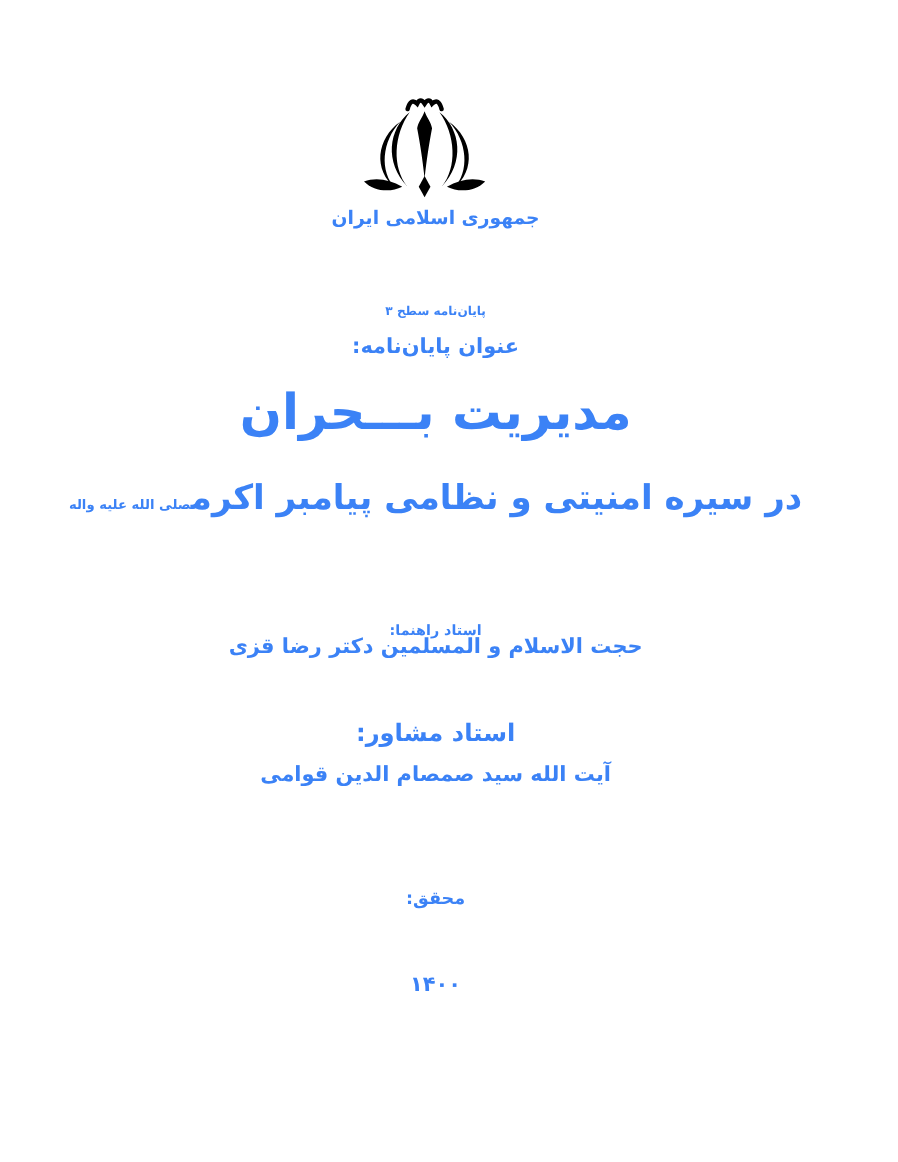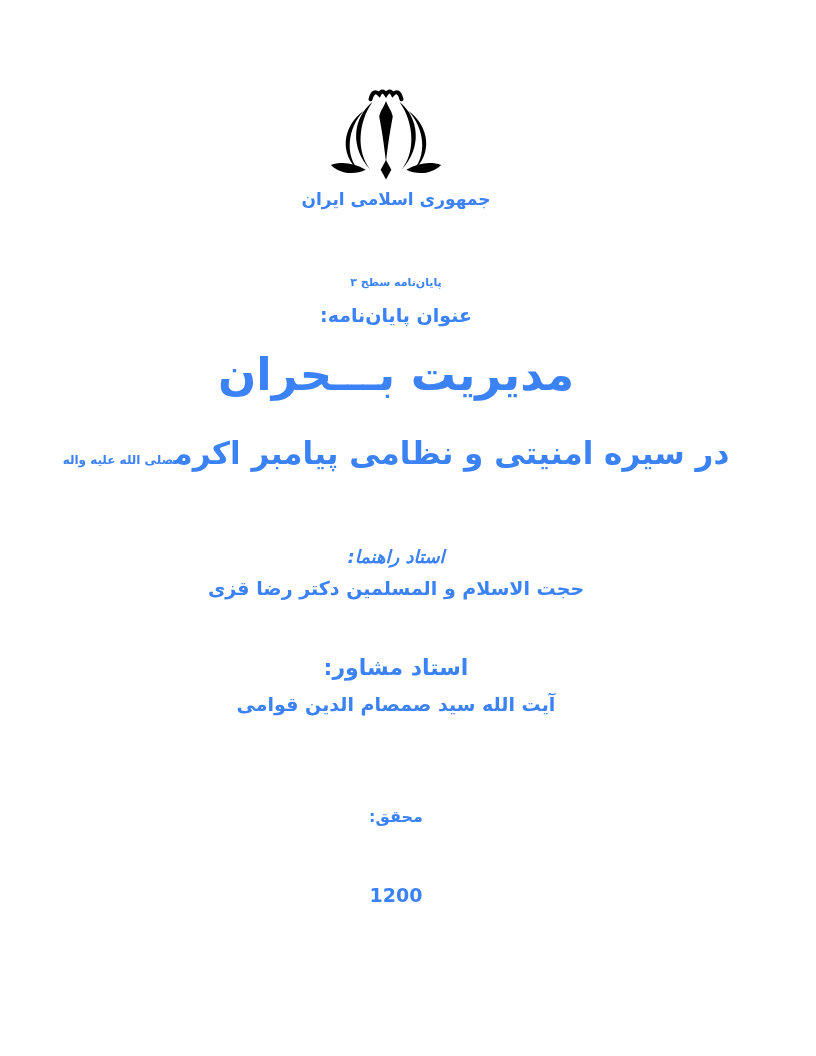--- a/index.html
+++ b/index.html
@@ -31,21 +31,21 @@
     left:328px; top:86px;
     width:116px; height:94px;
   }
   .l-country   {top:186px; font-size:17px; line-height:26px;}
   .l-org       {top:222px; font-size:17px; line-height:26px;}
   .l-doctype   {top:270px; font-size:11px; line-height:26px;}
   .l-titlelabel{top:301px; font-size:19px; line-height:28px;}
   .l-titlemain {top:344px; font-size:45px; line-height:62px; font-weight:900; letter-spacing:1px;}
   .l-titlesub  {top:430px; font-size:31px; line-height:46px; font-weight:900;}
   .salawat     {font-size:12px; font-weight:bold; letter-spacing:0;}
-  .l-suplabel  {top:544px; font-size:18px; line-height:26px;font-style:italic;}
+  .l-suplabel  {top:561px; font-size:13px; line-height:26px;}
   .l-supname   {top:574px; font-size:19px; line-height:28px;}
   .l-advlabel  {top:655px; font-size:22px; line-height:26px;}
   .l-advname   {top:690px; font-size:19px; line-height:28px;}
   .l-reslabel  {top:804px; font-size:16px; line-height:25px;}
   .l-resname   {top:840px; font-size:21px; line-height:30px;}
   .l-year      {top:881px; font-size:19px; line-height:28px;}
 </style>
 </head>
 <body>
 
@@ -89,15 +89,15 @@
 
   <div class="line l-supname">حجت الاسلام و المسلمین دکتر رضا قزی</div>
 
   <div class="line l-advlabel">استاد مشاور:</div>
 
   <div class="line l-advname">آیت الله سید صمصام الدین قوامی</div>
 
   <div class="line l-reslabel">محقق:</div>
 
 
-  <div class="line l-year">1200</div>
+  <div class="line l-year">۱۴۰۰</div>
 
 </div>
 
 </body></html>

